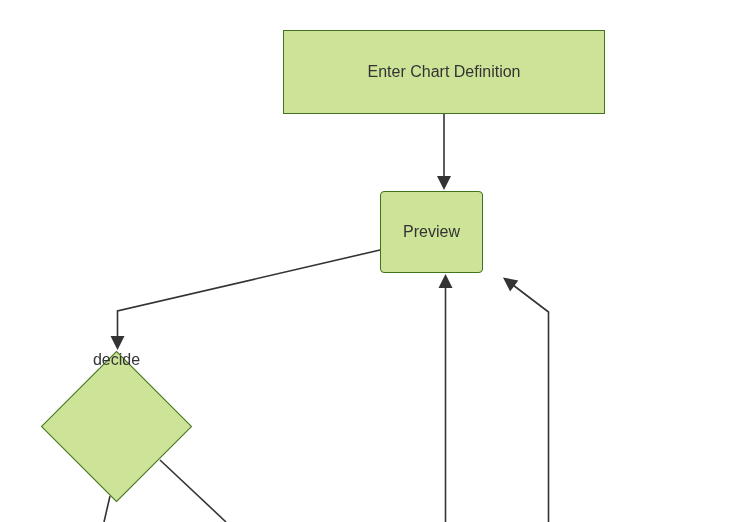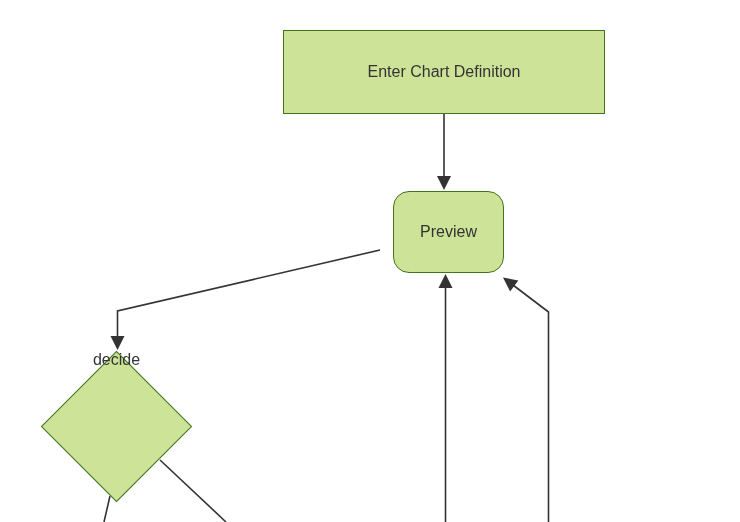--- a/index.html
+++ b/index.html
@@ -59,24 +59,23 @@
   }
   .node-rect {
     left: 283px;
     top: 30px;
     width: 322px;
     height: 84px;
   }
   .node-rounded {
     left: 380px;
     top: 191px;
-    width: 111px;
+    width: 103px;
     height: 82px;
-    border-radius: 16px;
-    margin-left: 13px;
+    border-radius: 4px;
   }
   .node-diamond-shape {
     left: 63px;
     top: 373px;
     width: 107px;
     height: 107px;
     transform: rotate(45deg);
   }
   .node-diamond-label {
     position: absolute;

